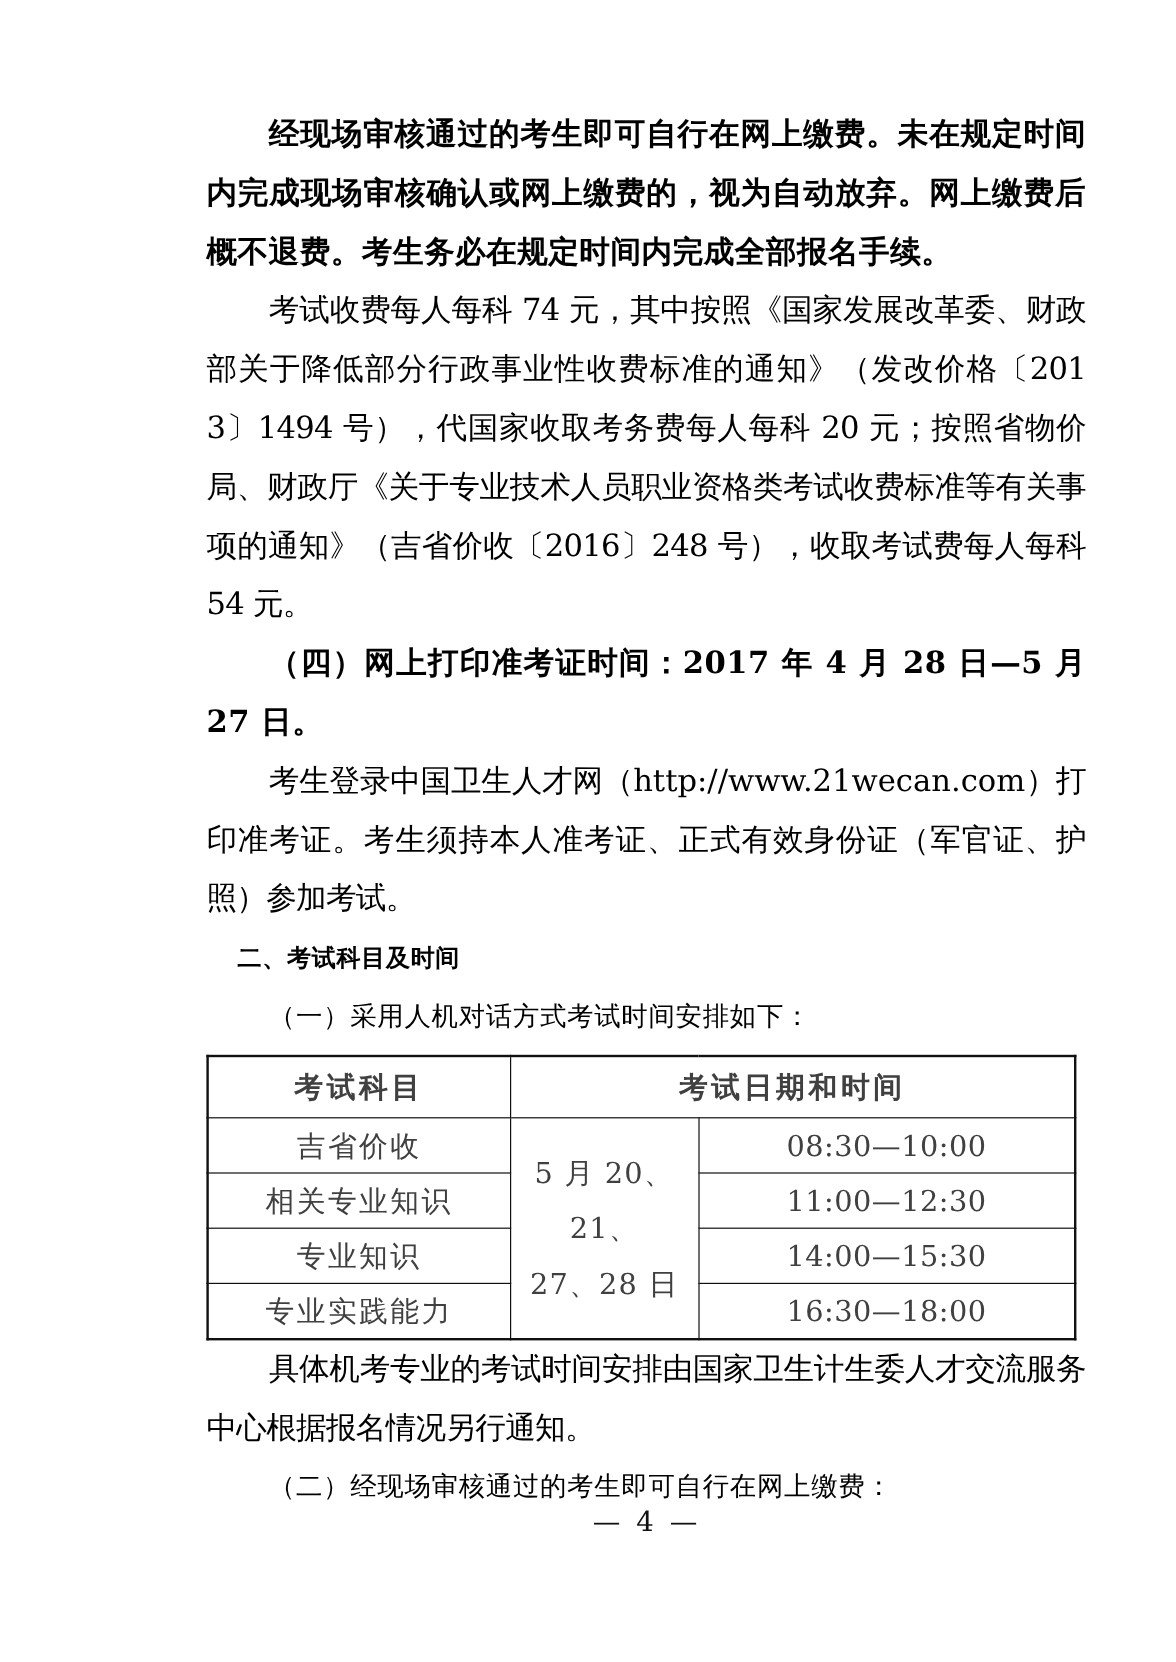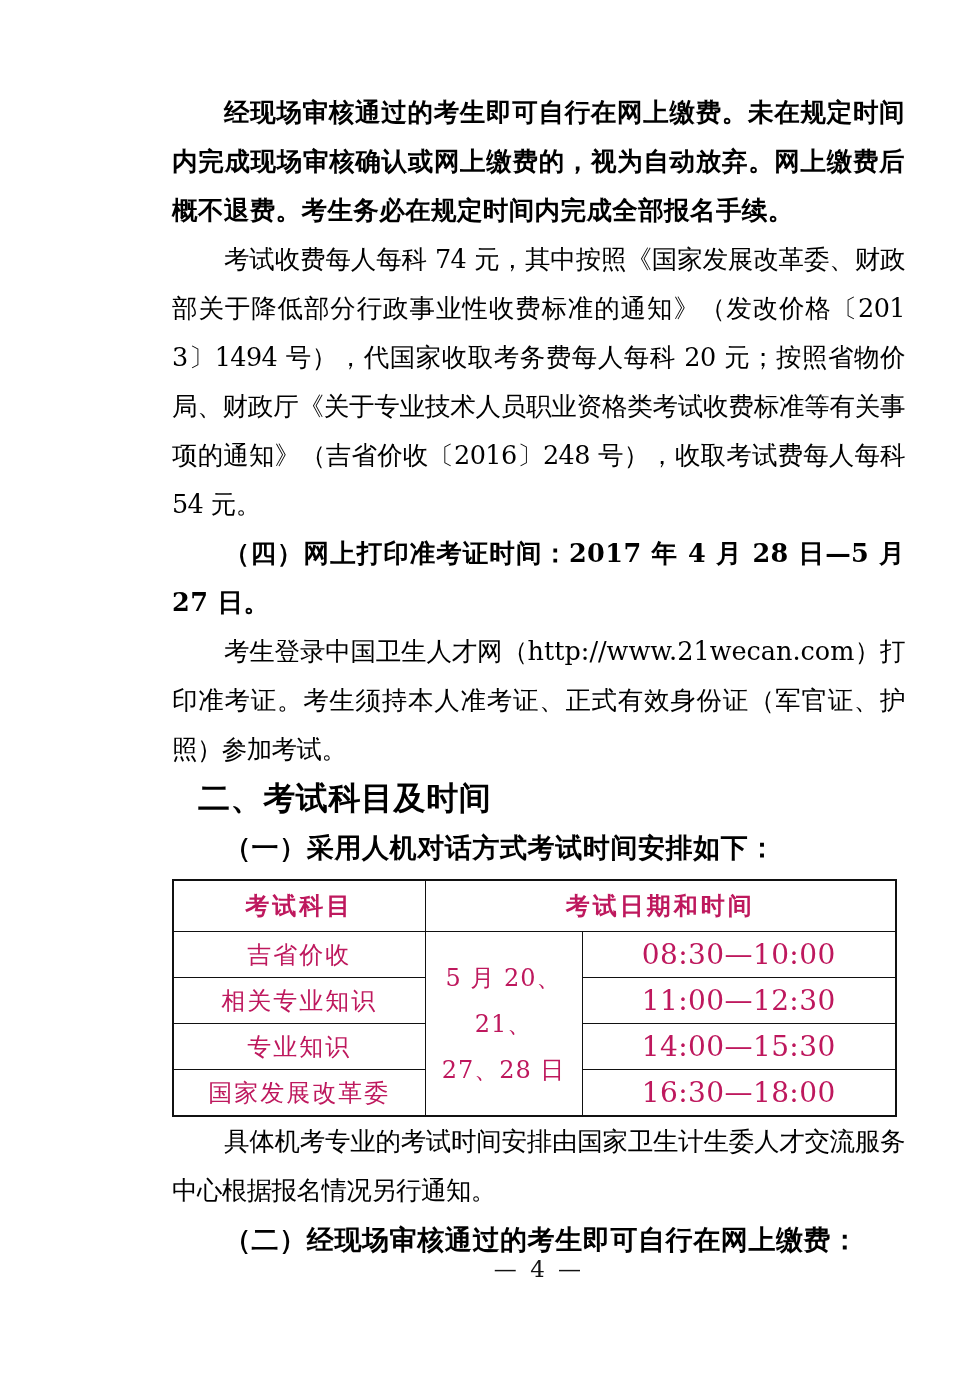--- a/index.html
+++ b/index.html
@@ -49,33 +49,33 @@
     letter-spacing: -0.6px;
   }
 
   p.bold {
     font-weight: bold;
     letter-spacing: 0.4px;
   }
 
   p.heading {
     margin: 0;
-    font-size: 32px;
+    font-size: 20px;
     line-height: 49px;
     text-indent: 26px;
     font-weight: bold;
     letter-spacing: 0.6px;
   }
 
   p.subheading {
     margin: 0;
-    font-size: 27px;
+    font-size: 22px;
     line-height: 49px;
     text-indent: 52px;
-    font-weight: bold;
+    font-weight: normal;
     letter-spacing: 0.6px;
   }
 
   .latin {
     font-family: "DejaVu Serif", "Liberation Serif", serif;
     letter-spacing: 0;
   }
 
   
   .tbl-wrap {
@@ -88,21 +88,21 @@
     width: 723px;
     table-layout: fixed;
     border: 2.5px solid #111;
   }
 
   table.exam-table td {
     border: 1.6px solid #111;
     text-align: center;
     vertical-align: middle;
     font-size: 24px;
-    color: #be185d;
+    color: #404040;
     padding: 0;
   }
 
   table.exam-table td.hdr {
     height: 50px;
     font-weight: bold;
     letter-spacing: 3px;
   }
 
   table.exam-table td.hdr2 {
@@ -117,21 +117,21 @@
   }
 
   table.exam-table td.date {
     letter-spacing: 1px;
     line-height: 46px;
     font-size: 24px;
   }
 
   table.exam-table td.time {
     height: 45px;
-    font-size: 28px;
+    font-size: 24px;
     letter-spacing: 0.4px;
   }
 
   .col-subject { width: 252px; }
   .col-date    { width: 157px; }
   .col-time    { width: 314px; }
 
   
   .page-number {
     position: absolute;
@@ -186,21 +186,21 @@
           </tr>
           <tr>
             <td class="subj">相关专业知识</td>
             <td class="time">11:00—12:30</td>
           </tr>
           <tr>
             <td class="subj">专业知识</td>
             <td class="time">14:00—15:30</td>
           </tr>
           <tr>
-            <td class="subj">国家发展改革委</td>
+            <td class="subj">专业实践能力</td>
             <td class="time">16:30—18:00</td>
           </tr>
         </tbody>
       </table>
     </div>
 
     <p class="para tight">具体机考专业的考试时间安排由国家卫生计生委人才交流服务中心根据报名情况另行通知。</p>
 
     <p class="subheading">（二）经现场审核通过的考生即可自行在网上缴费：</p>
 

